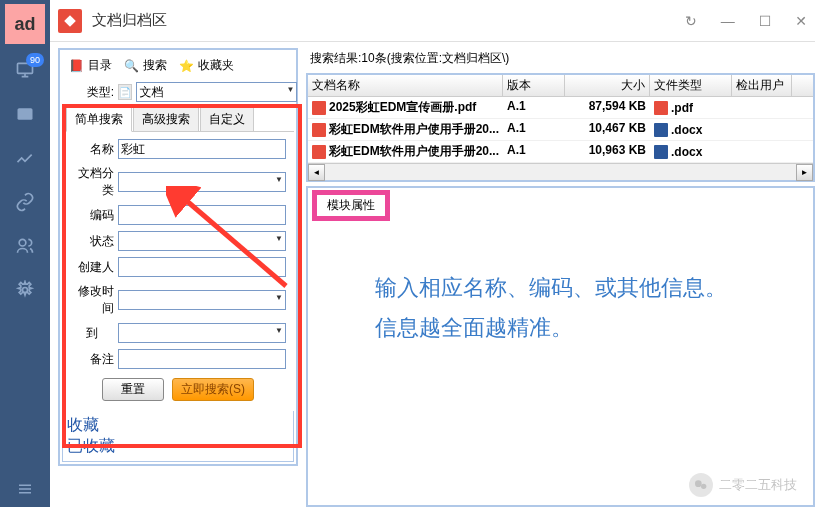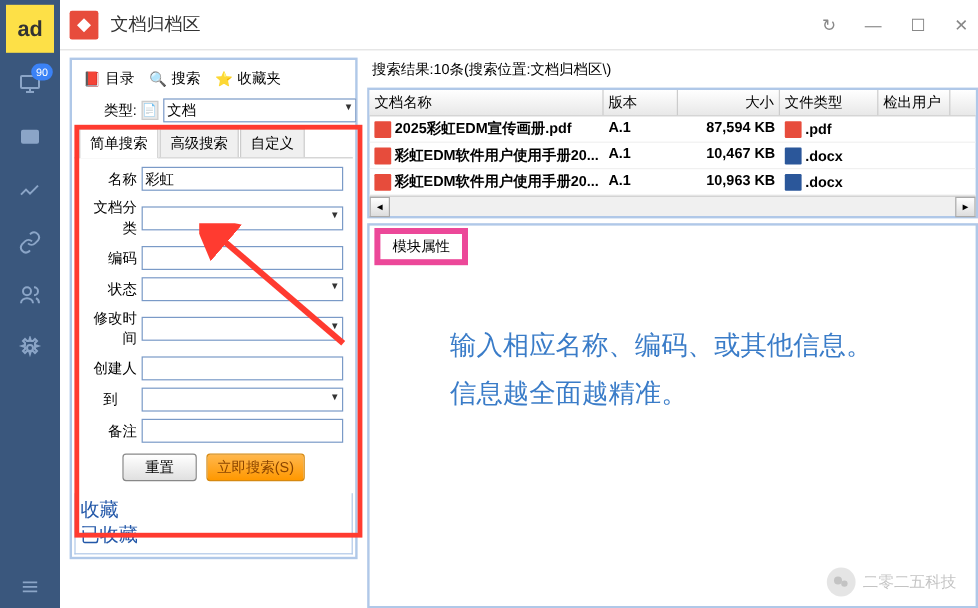--- a/index.html
+++ b/index.html
@@ -1,20 +1,20 @@
 <!DOCTYPE html>
 <html><head>
   <meta charset="utf-8">
   <style>
     * { box-sizing: border-box; margin: 0; padding: 0; }
     body { font-family: "Microsoft YaHei", SimSun, sans-serif; font-size: 12px; background: #fff; width: 815px; height: 507px; position: relative; overflow: hidden; }
     
     
     .sidebar { position: absolute; left: 0; top: 0; width: 50px; height: 100%; background: #3a577d; display: flex; flex-direction: column; }
-    .sidebar-logo { width: 40px; height: 40px; background: #fde047; margin: 4px auto; display: flex; align-items: center; justify-content: center; font-size: 18px; font-weight: bold; color: #333; }
+    .sidebar-logo { width: 40px; height: 40px; background: #fca5a5; margin: 4px auto; display: flex; align-items: center; justify-content: center; font-size: 18px; font-weight: bold; color: #333; }
     .sidebar-item { width: 100%; height: 44px; display: flex; align-items: center; justify-content: center; color: #8ba5c7; cursor: pointer; position: relative; }
     .sidebar-item svg { width: 20px; height: 20px; }
     .badge { position: absolute; top: 5px; right: 6px; background: #3b82f6; color: #fff; border-radius: 8px; font-size: 9px; padding: 0 4px; min-width: 16px; height: 14px; line-height: 14px; text-align: center; }
     .sidebar-bottom { margin-top: auto; width: 100%; height: 36px; display: flex; align-items: center; justify-content: center; color: #8ba5c7; }
     
     
     .titlebar { position: absolute; left: 50px; top: 0; right: 0; height: 42px; background: #fff; display: flex; align-items: center; padding: 0 8px; border-bottom: 1px solid #e0e0e0; }
     .titlebar-icon { width: 24px; height: 24px; background: #e74c3c; display: flex; align-items: center; justify-content: center; border-radius: 2px; }
     .titlebar-title { margin-left: 10px; font-size: 15px; color: #333; }
     .titlebar-controls { margin-left: auto; display: flex; gap: 24px; color: #888; }
@@ -192,28 +192,28 @@
         <span class="form-label">编码</span>
         <input class="form-input" style="">
       </div>
       <div class="form-row">
         <span class="form-label">状态</span>
         <div class="select-wrap">
             <input class="form-select" style="">
           </div>
       </div>
       <div class="form-row">
+        <span class="form-label">创建人</span>
+        <input class="form-input" style="">
+      </div>
+      <div class="form-row">
         <span class="form-label">修改时间</span>
         <div class="select-wrap">
             <input class="form-select" style="">
           </div>
-      </div>
-      <div class="form-row">
-        <span class="form-label">创建人</span>
-        <input class="form-input" style="">
       </div>
       <div class="form-row">
         <span class="form-label" style="text-align:center">到</span>
         <div class="select-wrap">
             <input class="form-select" style="">
           </div>
       </div>
       <div class="form-row">
         <span class="form-label">备注</span>
         <input class="form-input" style="">

